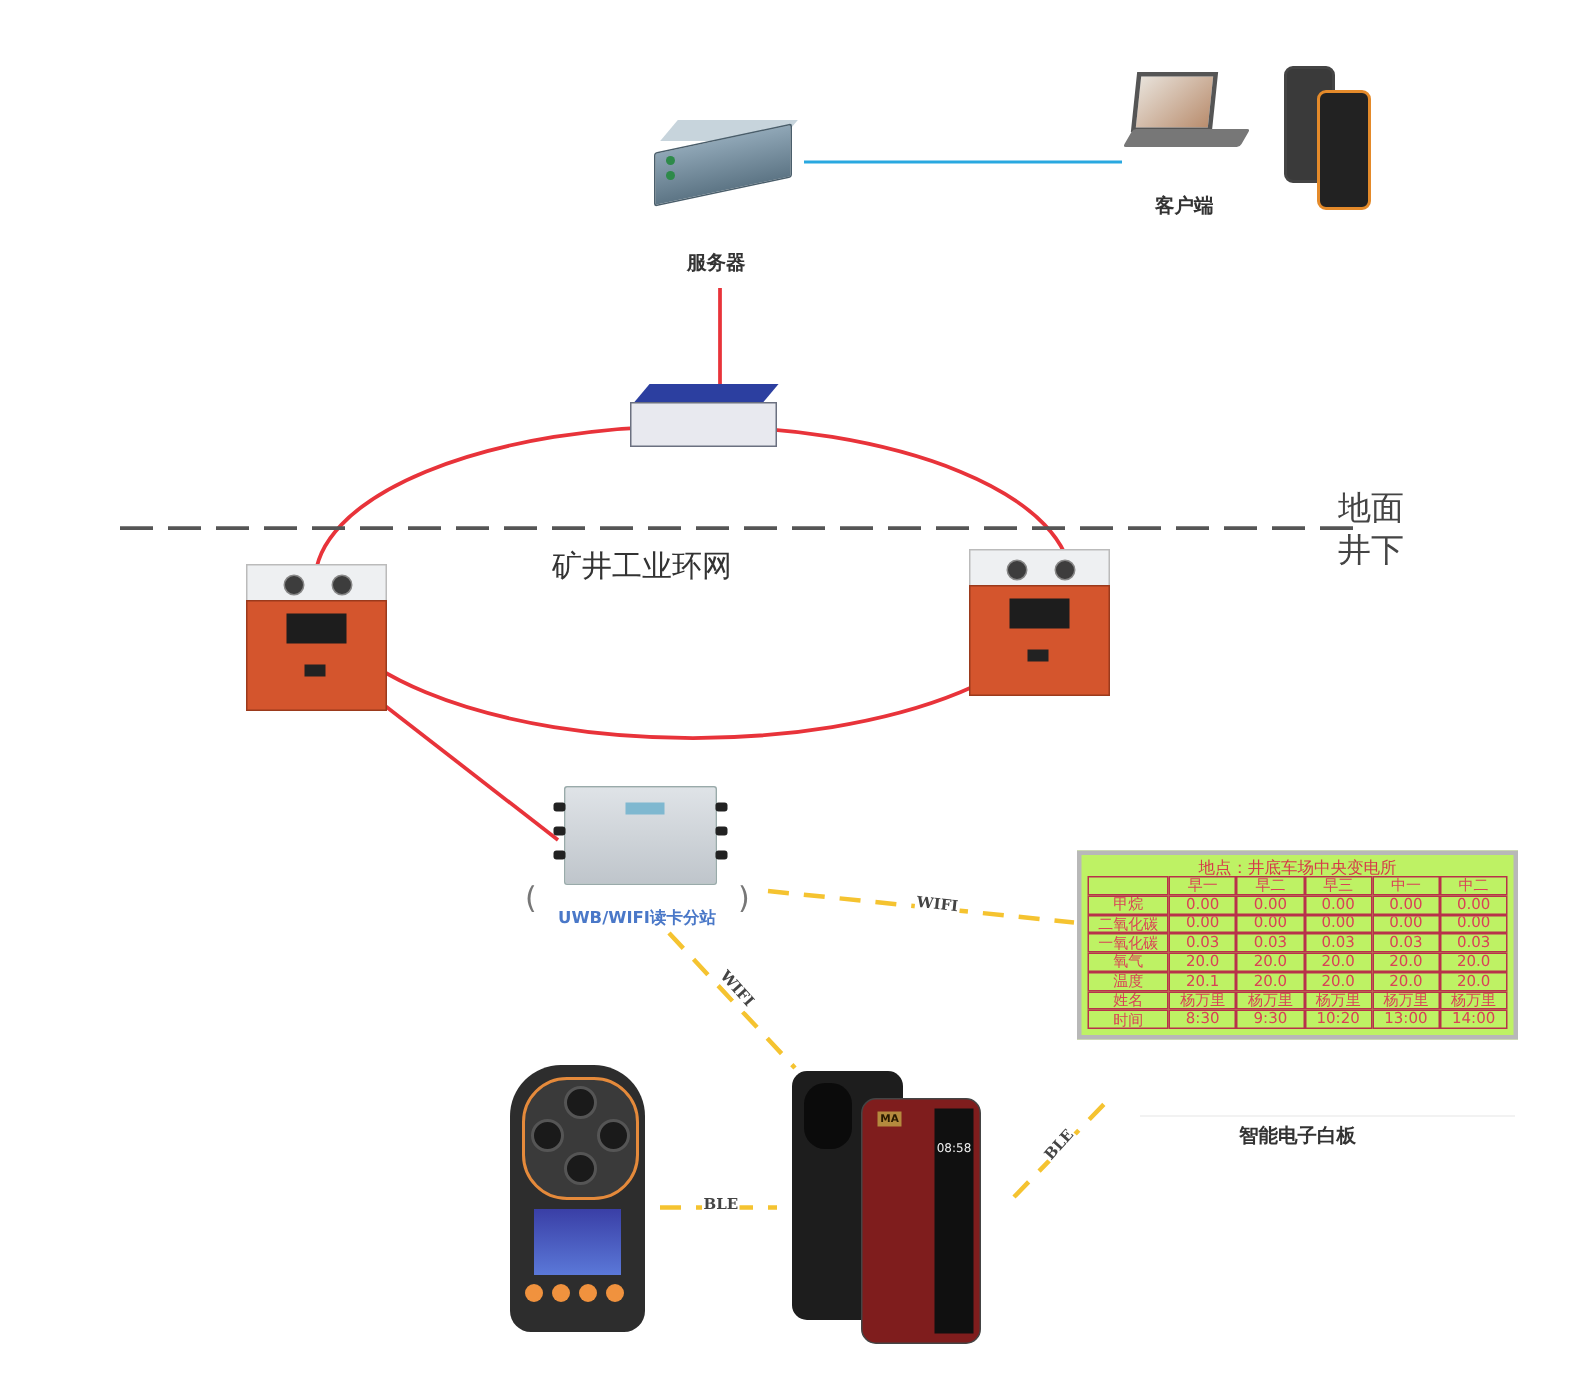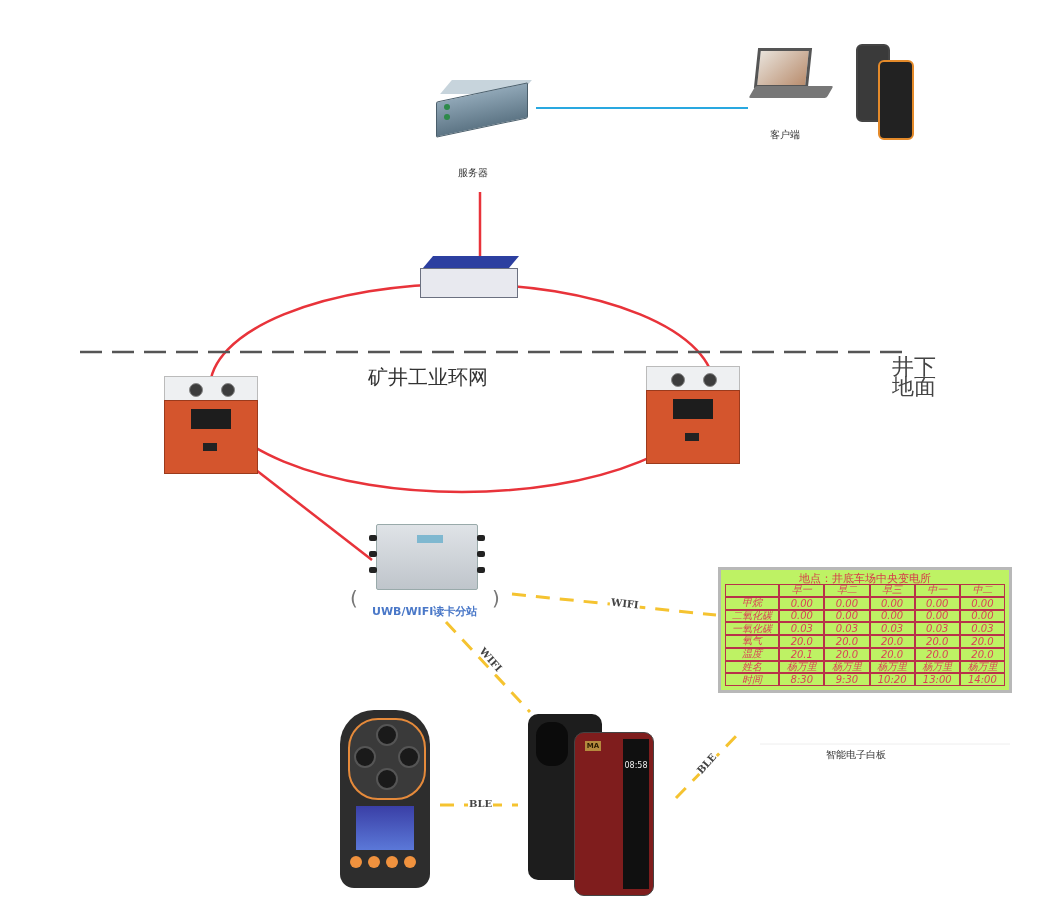--- a/index.html
+++ b/index.html
@@ -1,18 +1,18 @@
 <!DOCTYPE html>
 <html><head>
 <meta charset="utf-8">
 <style>
   html,body{margin:0;padding:0;background:#ffffff;}
   body{width:1056px;height:915px;position:relative;overflow:hidden;font-family:"DejaVu Sans",sans-serif;}
   #links{position:absolute;left:0;top:0;width:1056px;height:915px;}
-  .lbl{position:absolute;color:#333;font-weight:normal;font-size:10px;white-space:nowrap;}
+  .lbl{position:absolute;color:#333;font-weight:bold;font-size:13px;white-space:nowrap;}
   .dev{position:absolute;}
   
   .server-body{position:absolute;left:8px;top:8px;width:90px;height:34px;background:linear-gradient(#8fa6b6,#5d7585);transform:skewY(-12deg);border:1px solid #4a5e6b;border-radius:2px;}
   .server-top{position:absolute;left:18px;top:-4px;width:80px;height:14px;background:#c7d4dc;transform:skewX(-40deg);}
   .server-led{position:absolute;width:6px;height:6px;border-radius:50%;background:#2e8a4a;}
   
   .laptop-screen{position:absolute;left:8px;top:4px;width:48px;height:34px;background:linear-gradient(135deg,#e8e2da,#b98d6e);border:3px solid #555;transform:skewX(-6deg);}
   .laptop-base{position:absolute;left:4px;top:42px;width:78px;height:12px;background:#777;transform:skewX(-30deg);border-radius:2px;}
   .phone{position:absolute;background:#222;border-radius:6px;border:2px solid #e48a2a;}
   
@@ -26,21 +26,21 @@
   .sub-body{position:absolute;left:0;top:24px;width:92px;height:72px;background:#d4552d;border:1px solid #9b3a1c;}
   .sub-disp{position:absolute;left:26px;top:8px;width:40px;height:20px;background:#1d1d1d;}
   .sub-btn{position:absolute;left:38px;top:42px;width:14px;height:8px;background:#222;}
   
   .reader{position:absolute;left:376px;top:524px;width:100px;height:64px;background:linear-gradient(#dfe3e7,#bfc5cb);border:1px solid #9aa;border-radius:2px;}
   .reader-lcd{position:absolute;left:40px;top:10px;width:26px;height:8px;background:#7fb8d0;}
   .port{position:absolute;width:8px;height:6px;background:#222;border-radius:2px;}
   
   .board{position:absolute;left:718px;top:567px;width:294px;height:126px;background:#bef264;border:3px solid #b8b8b8;box-sizing:border-box;}
   .board-title{position:absolute;left:0;top:1px;width:100%;text-align:center;color:#d63a4a;font-size:11px;}
-  .board-grid{position:absolute;left:4px;top:14px;right:4px;bottom:4px;display:grid;grid-template-columns:1.2fr 1fr 1fr 1fr 1fr 1fr;grid-auto-rows:1fr;font-style:italic;}
+  .board-grid{position:absolute;left:4px;top:14px;right:4px;bottom:4px;display:grid;grid-template-columns:1.2fr 1fr 1fr 1fr 1fr 1fr;grid-auto-rows:1fr;}
   .cell{border:1px solid #b8324a;color:#d94256;font-size:10px;display:flex;align-items:center;justify-content:center;white-space:nowrap;overflow:hidden;}
   
   .detector{position:absolute;left:340px;top:710px;width:90px;height:178px;background:#2d2d2d;border-radius:34px 34px 14px 14px;}
   .det-head{position:absolute;left:8px;top:8px;width:74px;height:78px;border-radius:30px;border:2px solid #e58a3b;background:#3a3a3a;}
   .det-sensor{position:absolute;width:18px;height:18px;border-radius:50%;background:#1a1a1a;border:2px solid #555;}
   .det-screen{position:absolute;left:16px;top:96px;width:58px;height:44px;background:linear-gradient(#3a3fa6,#5b78d8);}
   .det-key{position:absolute;top:146px;width:12px;height:12px;border-radius:50%;background:#f0923e;}
   
   .sp-back{position:absolute;left:528px;top:714px;width:74px;height:166px;background:#1d1d1d;border-radius:10px;}
   .sp-cam{position:absolute;left:8px;top:8px;width:32px;height:44px;background:#0b0b0b;border-radius:14px;}
@@ -80,21 +80,21 @@
 </div>
 <div class="phone" style="left:856px;top:44px;width:30px;height:74px;background:#3a3a3a;border-color:#444;"></div>
 <div class="phone" style="left:878px;top:60px;width:32px;height:76px;"></div>
 <div class="lbl" style="left:770px;top:128px;">客户端</div>
 
 <div class="switch">
   <div class="sw-top"></div>
   <div class="sw-front"></div>
 </div>
 
-<div style="position:absolute;left:892px;top:324px;font-size:22px;color:#444;margin-top:48px;">地面</div>
+<div style="position:absolute;left:892px;top:324px;font-size:22px;color:#444;">地面</div>
 <div style="position:absolute;left:892px;top:352px;font-size:22px;color:#444;text-align:right;">井下</div>
 
 <div style="position:absolute;left:368px;top:364px;font-size:20px;color:#333;">矿井工业环网</div>
 
 <div class="sub" style="left:164px;top:376px;">
   <div class="sub-top">
       <div class="sub-eye" style="left:24px;"></div>
       <div class="sub-eye" style="left:56px;"></div>
     </div>
   <div class="sub-body">

